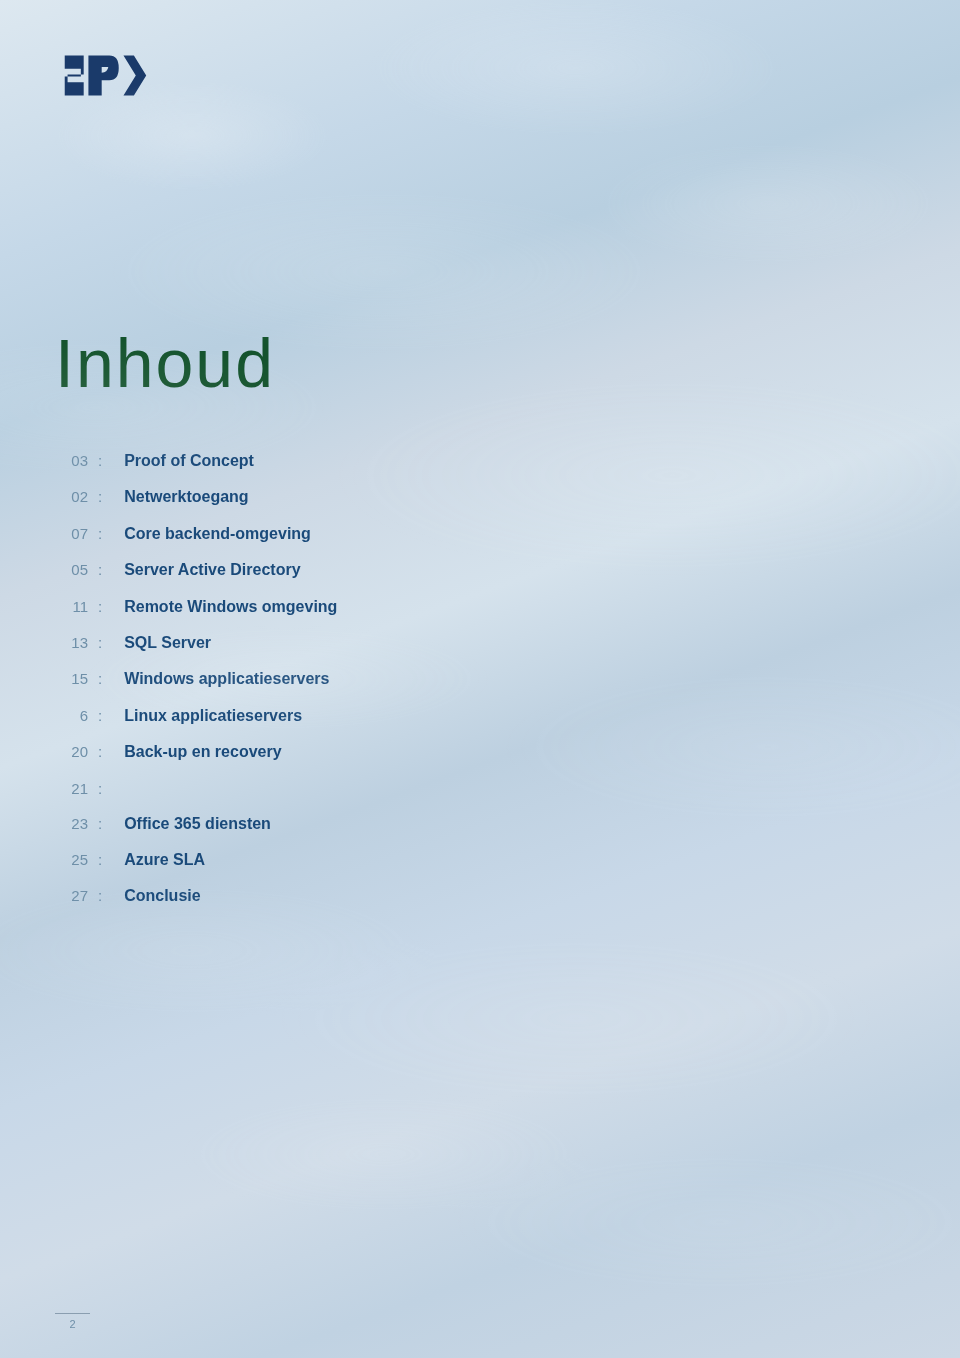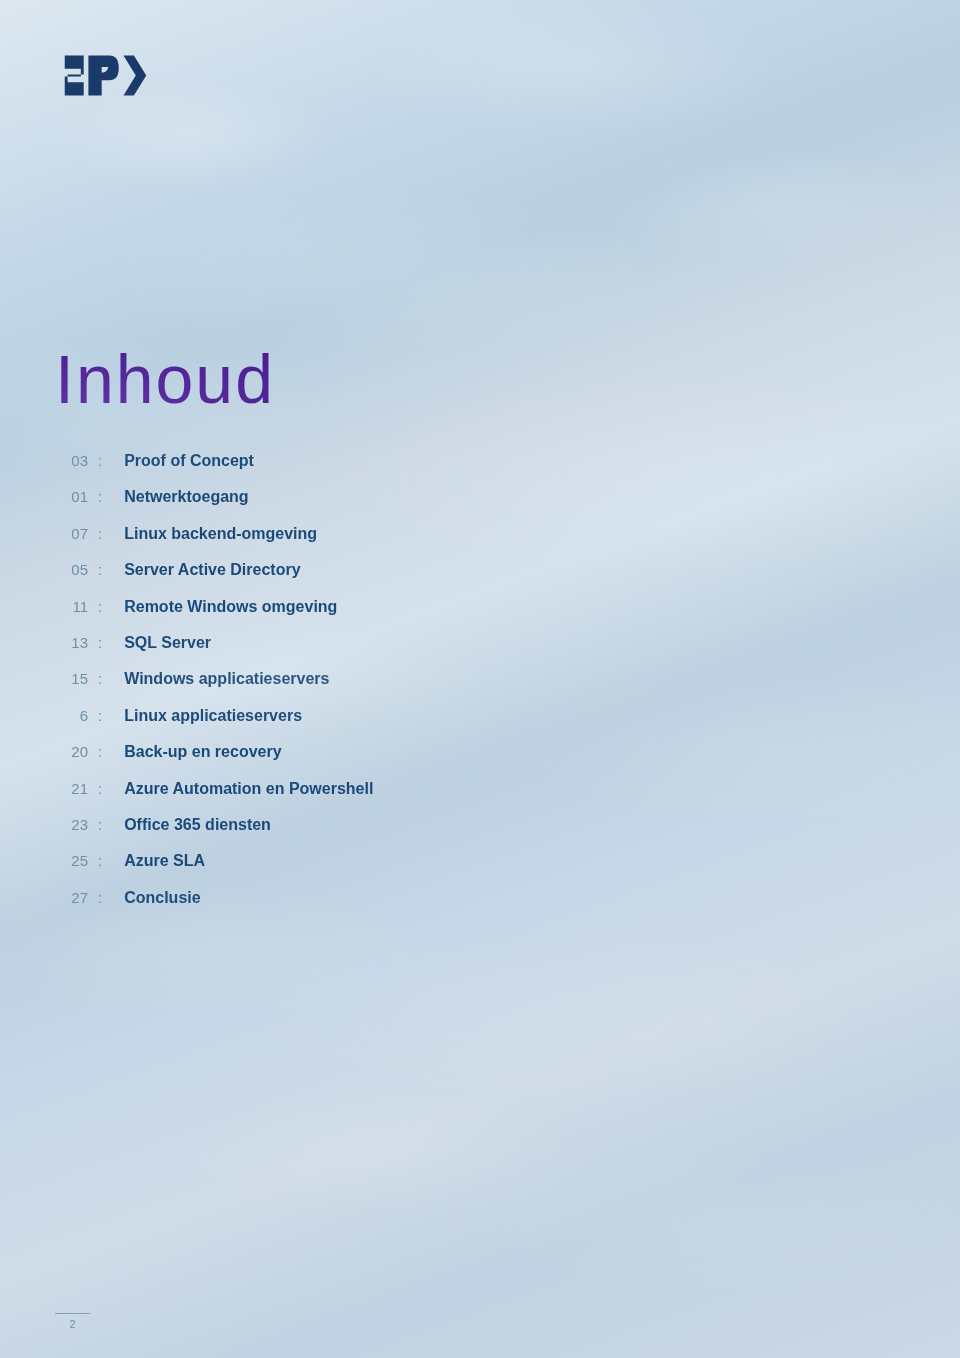--- a/index.html
+++ b/index.html
@@ -70,25 +70,25 @@
     }
 
     .logo-svg {
       width: 90px;
       height: 55px;
     }
 
     
     .page-title {
       position: absolute;
-      top: 340px;
+      top: 324px;
       left: 55px;
       font-size: 68px;
       font-weight: 200;
-      color: #4c1d95;
+      color: #14532d;
       letter-spacing: 2px;
       font-family: 'Arial', sans-serif;
     }
 
     
     .toc-list {
       position: absolute;
       top: 450px;
       left: 60px;
       list-style: none;
@@ -155,28 +155,28 @@
 
 <h1 class="page-title">Inhoud</h1>
 
 <ul class="toc-list" id="toc-container">
 <li class="toc-item">
       <span class="toc-number">03</span>
       <span class="toc-separator">:</span>
       <span class="toc-label">Proof of Concept</span>
     </li>
     <li class="toc-item">
-      <span class="toc-number">01</span>
+      <span class="toc-number">02</span>
       <span class="toc-separator">:</span>
       <span class="toc-label">Netwerktoegang</span>
     </li>
     <li class="toc-item">
       <span class="toc-number">07</span>
       <span class="toc-separator">:</span>
-      <span class="toc-label">Linux backend-omgeving</span>
+      <span class="toc-label">Core backend-omgeving</span>
     </li>
     <li class="toc-item">
       <span class="toc-number">05</span>
       <span class="toc-separator">:</span>
       <span class="toc-label">Server Active Directory</span>
     </li>
     <li class="toc-item">
       <span class="toc-number">11</span>
       <span class="toc-separator">:</span>
       <span class="toc-label">Remote Windows omgeving</span>
@@ -197,21 +197,20 @@
       <span class="toc-label">Linux applicatieservers</span>
     </li>
     <li class="toc-item">
       <span class="toc-number">20</span>
       <span class="toc-separator">:</span>
       <span class="toc-label">Back-up en recovery</span>
     </li>
     <li class="toc-item">
       <span class="toc-number">21</span>
       <span class="toc-separator">:</span>
-      <span class="toc-label">Azure Automation en Powershell</span>
     </li>
     <li class="toc-item">
       <span class="toc-number">23</span>
       <span class="toc-separator">:</span>
       <span class="toc-label">Office 365 diensten</span>
     </li>
     <li class="toc-item">
       <span class="toc-number">25</span>
       <span class="toc-separator">:</span>
       <span class="toc-label">Azure SLA</span>

